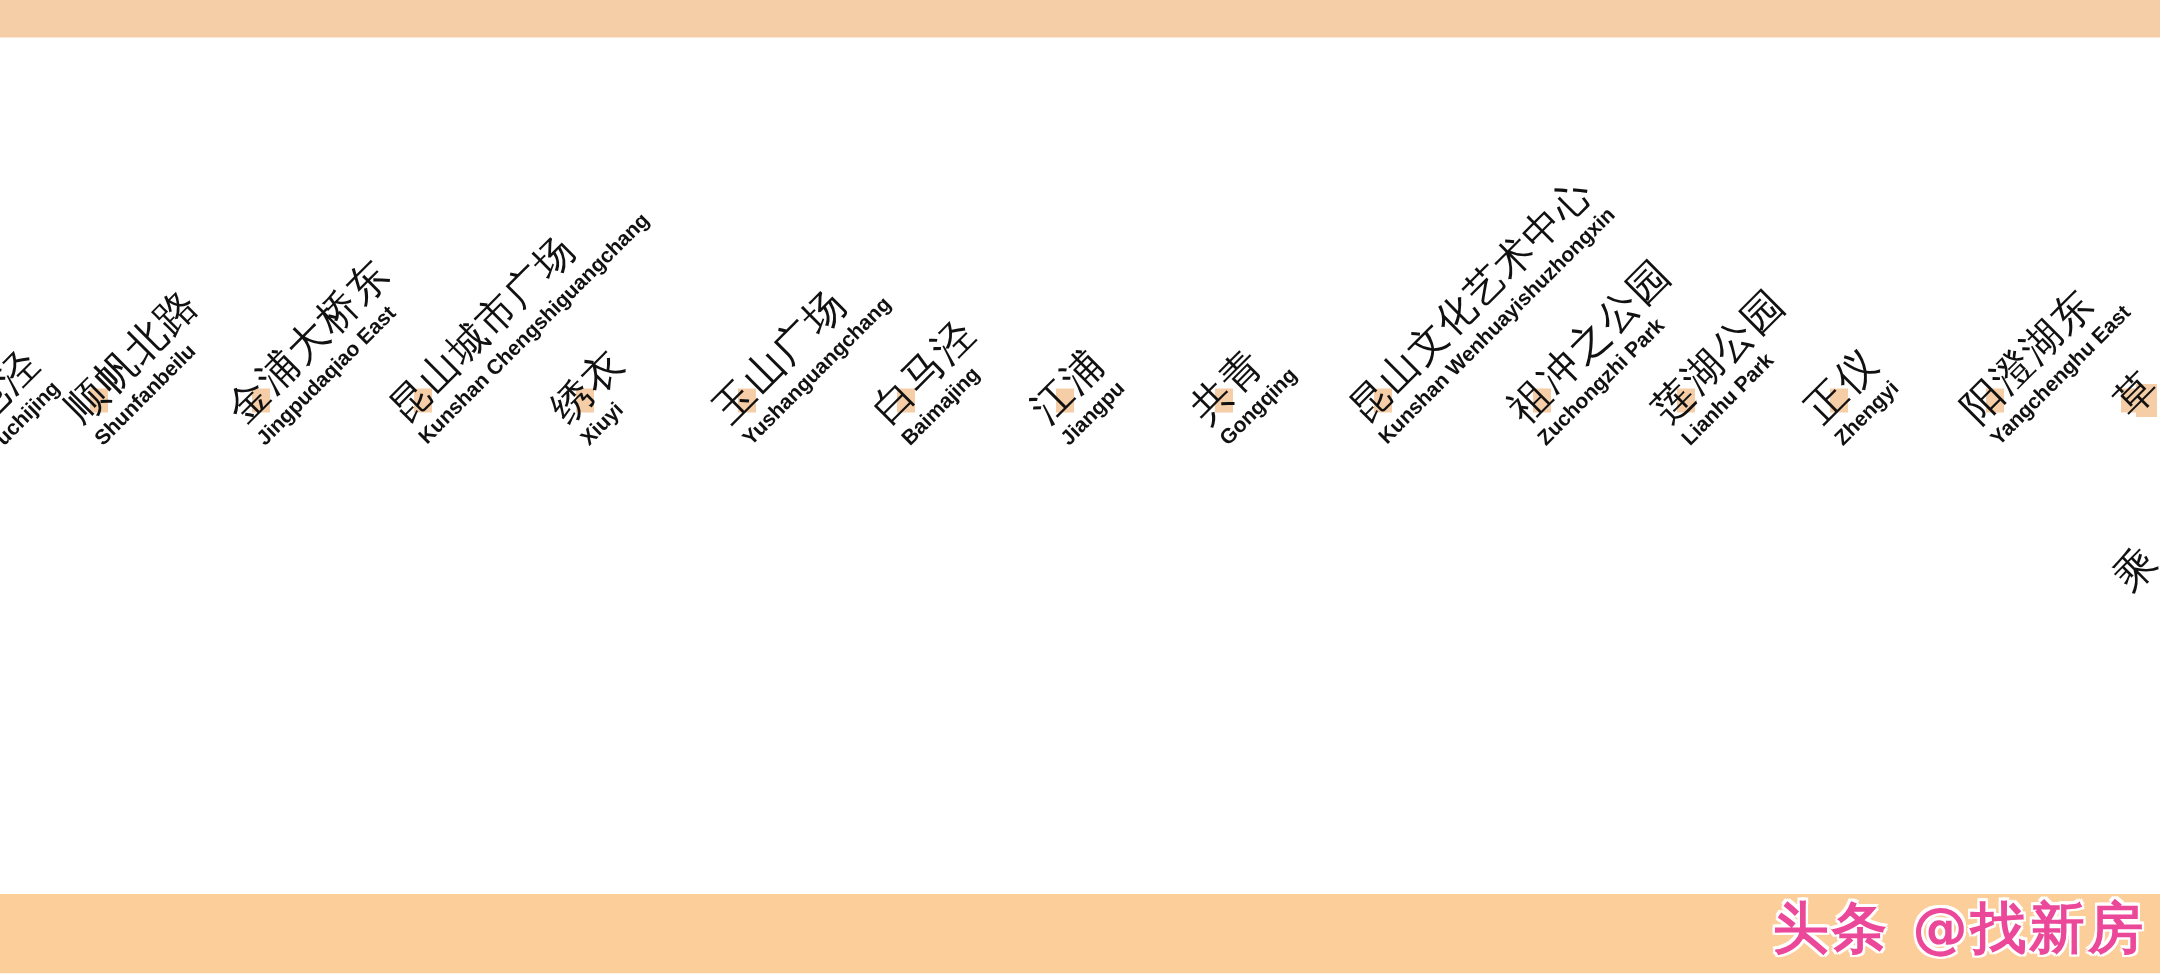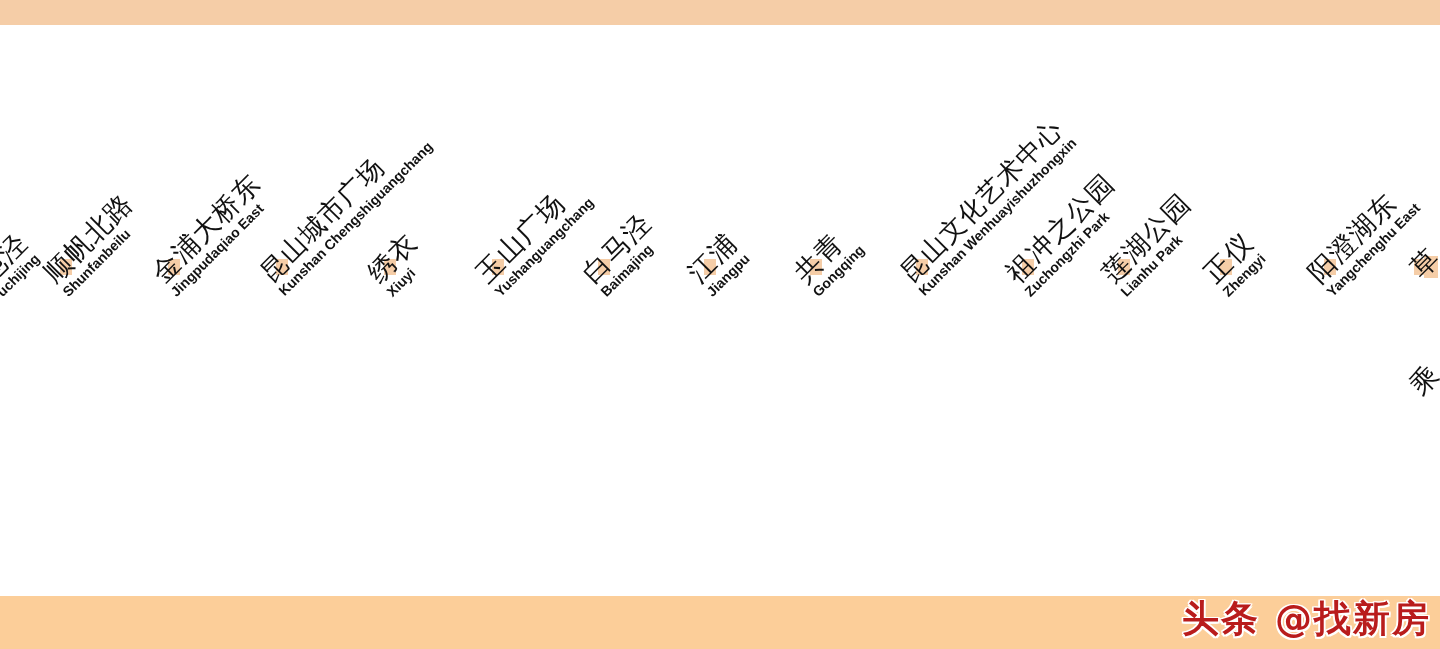--- a/index.html
+++ b/index.html
@@ -86,21 +86,21 @@
     width:1440px;
     background:#fcce99;
   }
 
   
   .watermark{
     position:absolute;
     font-family:"DejaVu Sans","Liberation Sans",sans-serif;
     font-weight:bold;
     font-size:37px;
-    color:#b91c1c;
+    color:#ec4899;
     letter-spacing:2px;
     text-shadow:
        1.5px 0 0 #ffffff, -1.5px 0 0 #ffffff,
        0 1.5px 0 #ffffff, 0 -1.5px 0 #ffffff,
        1.5px 1.5px 0 #ffffff, -1.5px -1.5px 0 #ffffff,
        1.5px -1.5px 0 #ffffff, -1.5px 1.5px 0 #ffffff;
     white-space:nowrap;
   }
 </style>
 </head>

